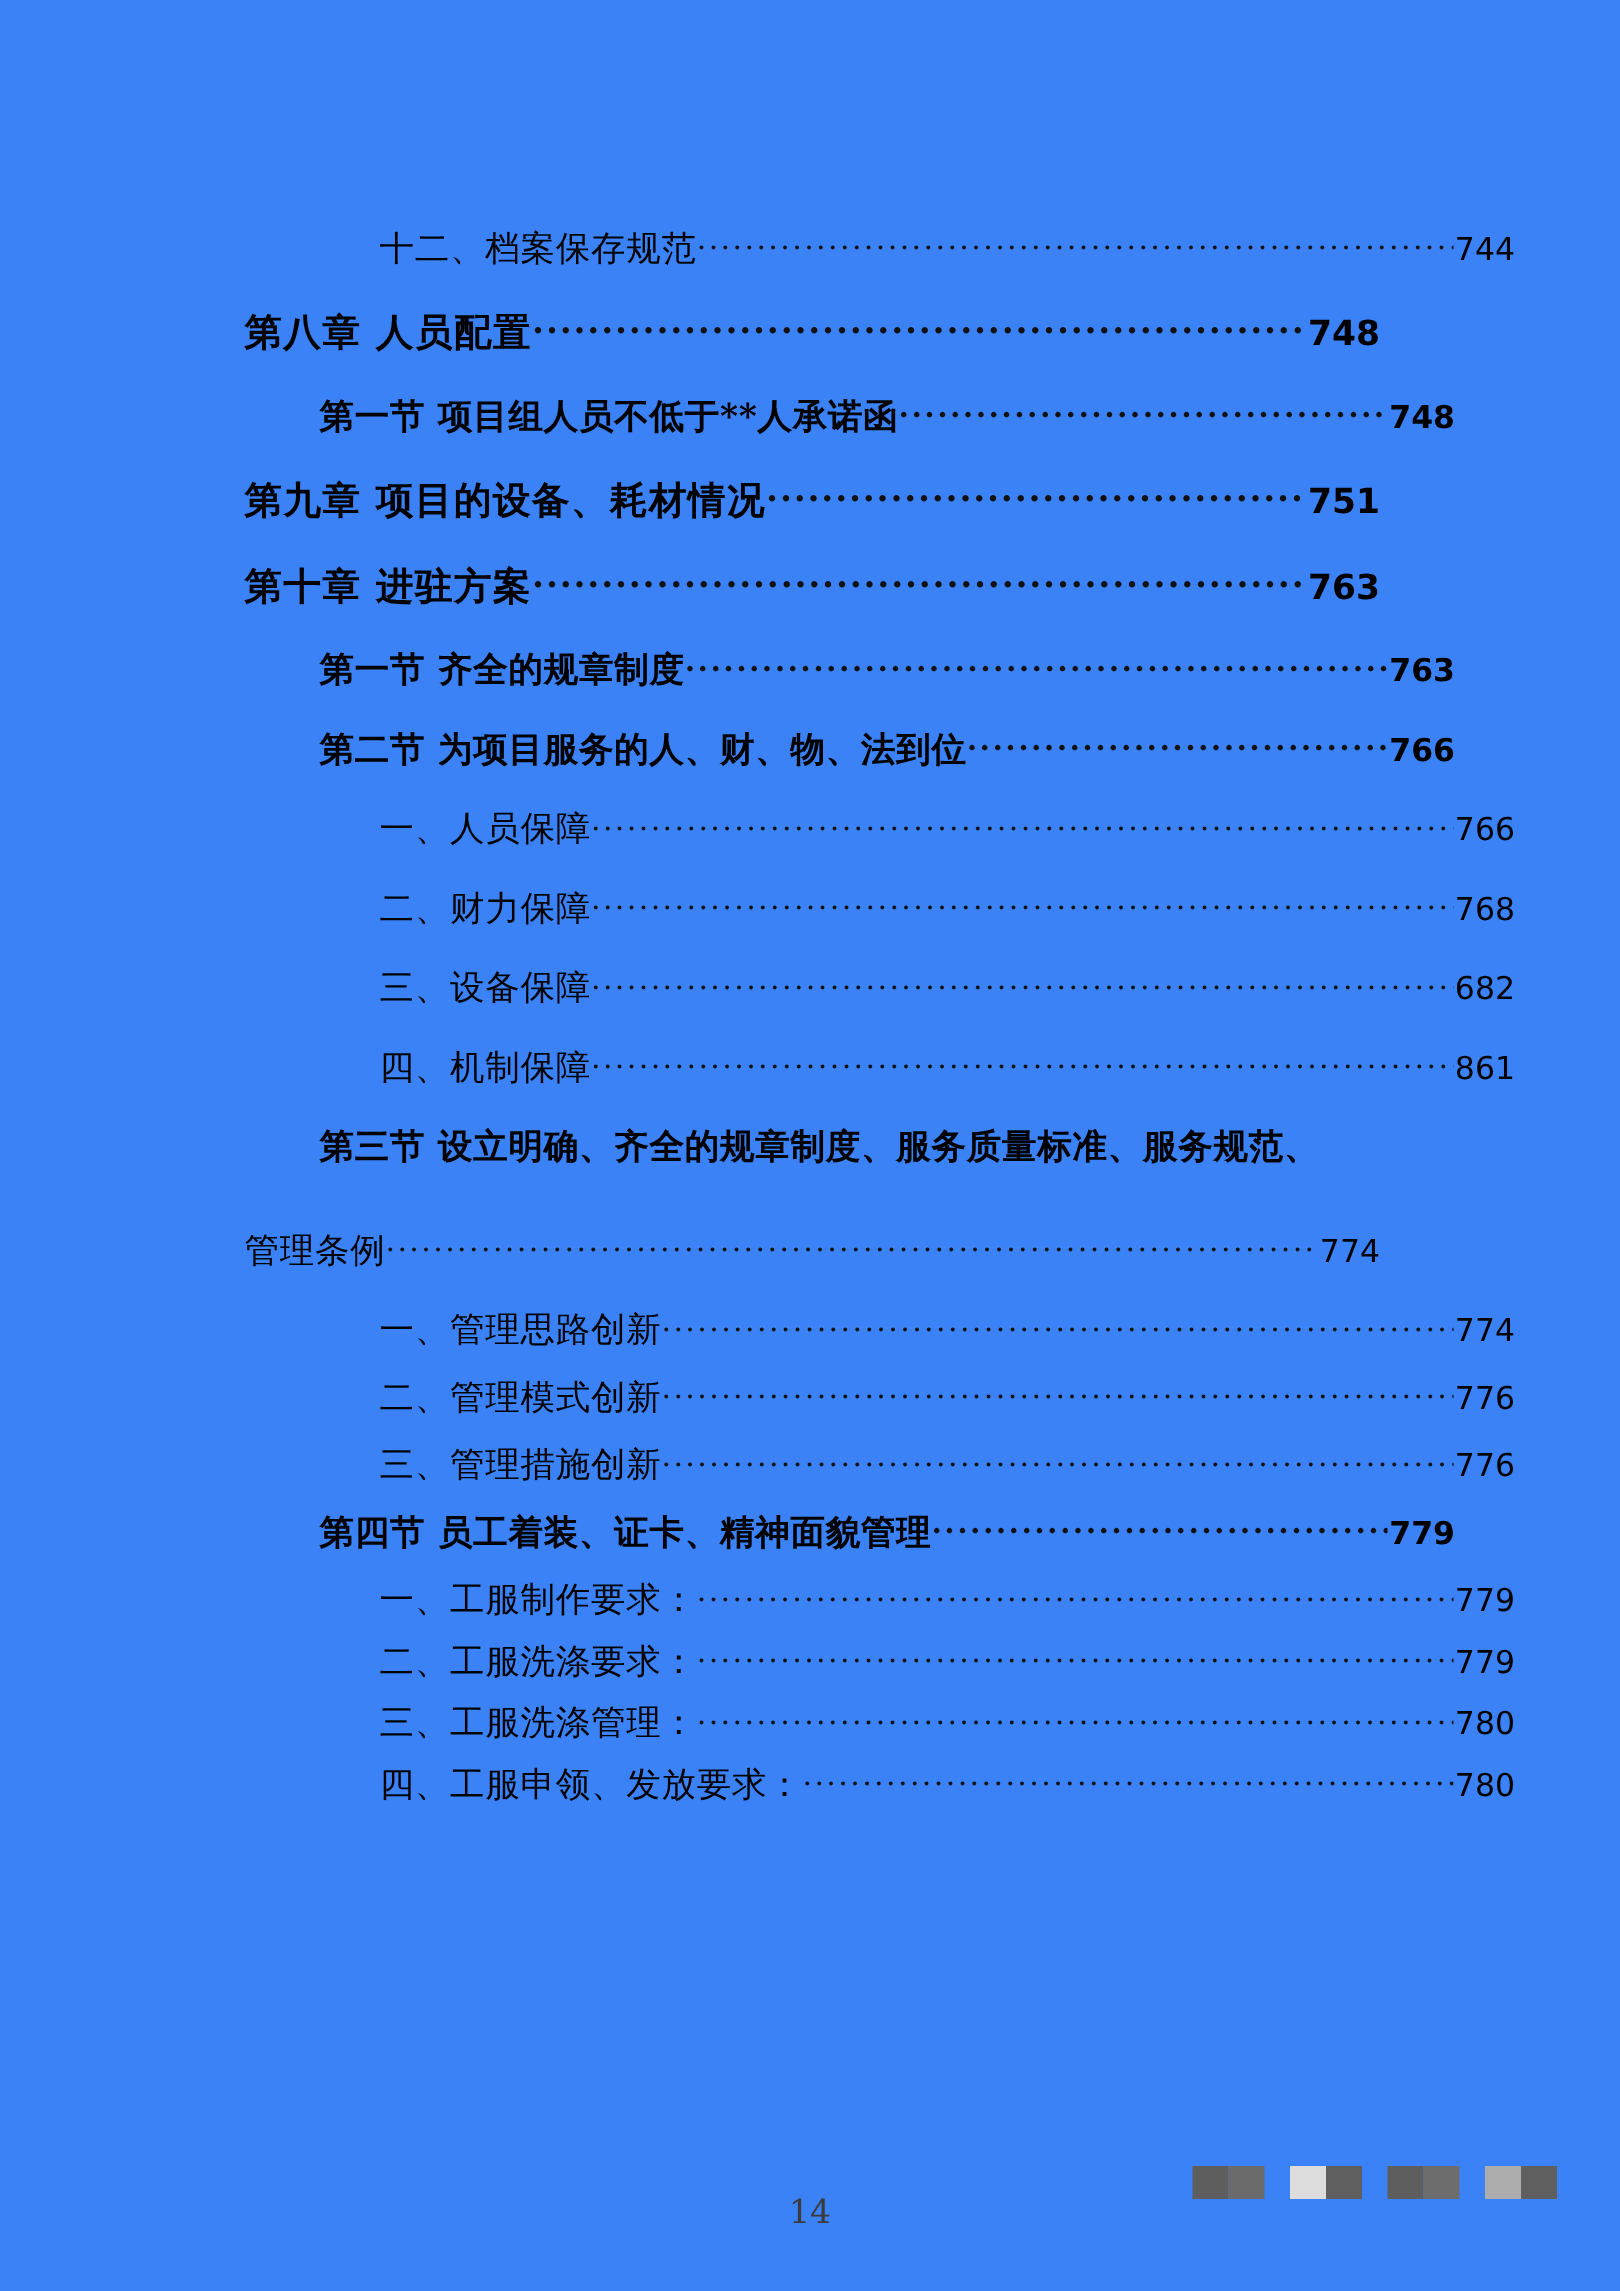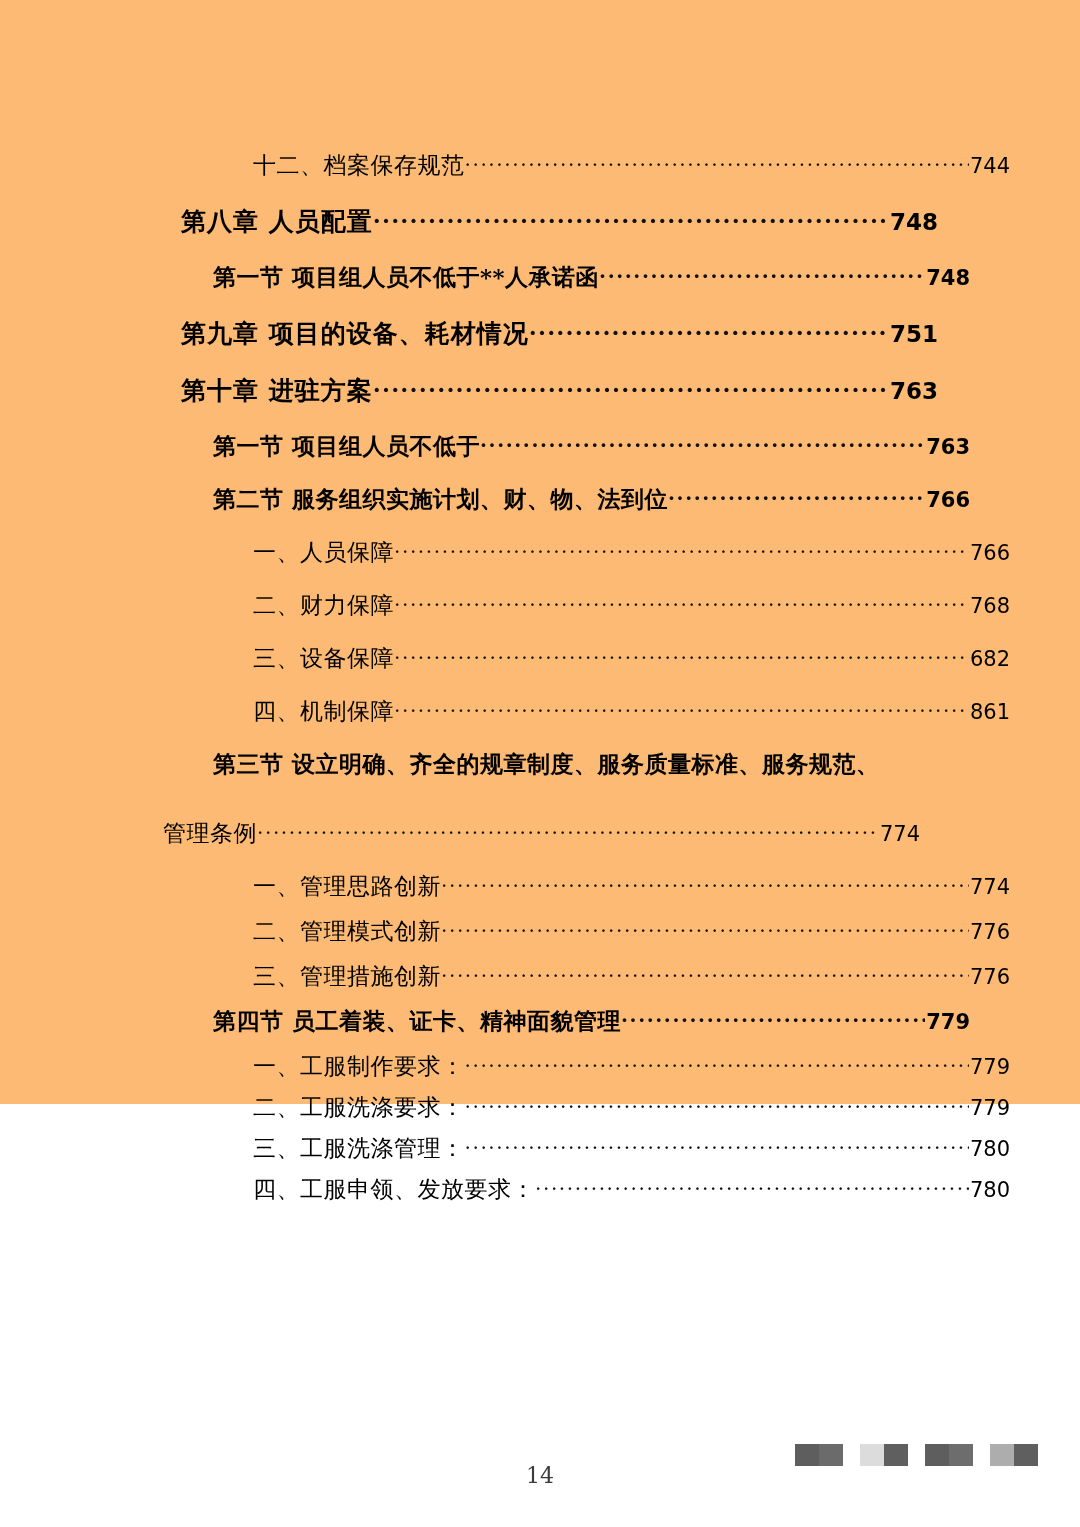--- a/index.html
+++ b/index.html
@@ -15,22 +15,22 @@
     font-family: "DejaVu Serif", "Liberation Serif", serif;
     color: #000000;
     overflow: hidden;
   }
 
   .page {
     position: absolute;
     left: 0;
     top: 0;
     width: 1080px;
-    height: 1104px;
-    background: #fdba74;
+    height: 1527px;
+    background: #3b82f6;
   }
 
   .toc {
     position: absolute;
     left: 163px;
     top: 128px;
     width: 757px;
   }
 
   
@@ -70,21 +70,21 @@
     flex: 0 0 auto;
     font-family: "DejaVu Sans", "Liberation Sans", sans-serif;
     font-size: 21px;
     padding-left: 1px;
   }
 
   
 
   
   .lvl-chapter {
-    margin-left: 18px;
+    margin-left: 0px;
     font-size: 25px;
     font-weight: bold;
     margin-top: 24px;
     margin-bottom: 24px;
   }
   .lvl-chapter .toc-label { letter-spacing: 1px; }
   .lvl-chapter .toc-page {
     font-weight: bold;
     font-size: 23px;
   }
@@ -193,27 +193,27 @@
       <span class="toc-page">751</span>
     </div>
 
     <div class="toc-row lvl-chapter">
       <span class="toc-label">第十章  进驻方案</span>
       <span class="toc-leader"></span>
       <span class="toc-page">763</span>
     </div>
 
     <div class="toc-row lvl-section">
-      <span class="toc-label">第一节  项目组人员不低于</span>
+      <span class="toc-label">第一节  齐全的规章制度</span>
       <span class="toc-leader"></span>
       <span class="toc-page">763</span>
     </div>
 
     <div class="toc-row lvl-section">
-      <span class="toc-label">第二节  服务组织实施计划、财、物、法到位</span>
+      <span class="toc-label">第二节  为项目服务的人、财、物、法到位</span>
       <span class="toc-leader"></span>
       <span class="toc-page">766</span>
     </div>
 
     <div class="toc-row lvl-item">
       <span class="toc-label">一、人员保障</span>
       <span class="toc-leader"></span>
       <span class="toc-page">766</span>
     </div>
 

